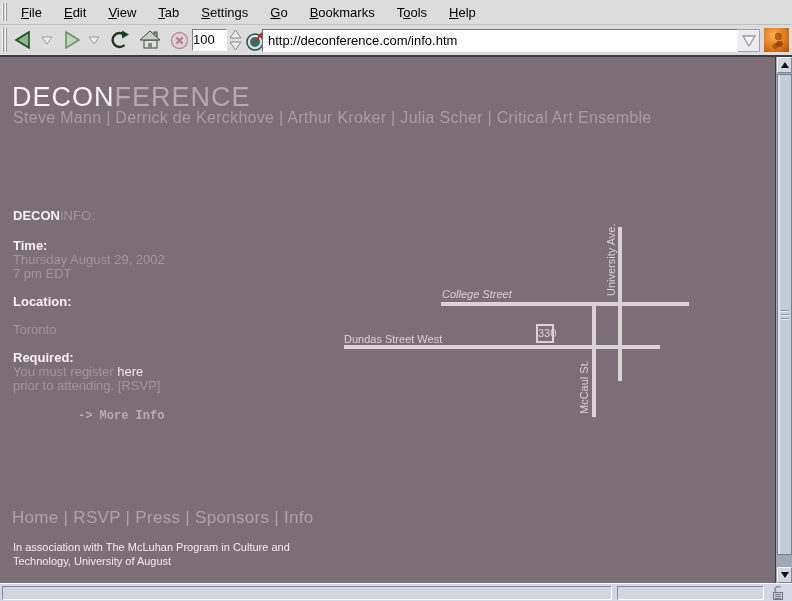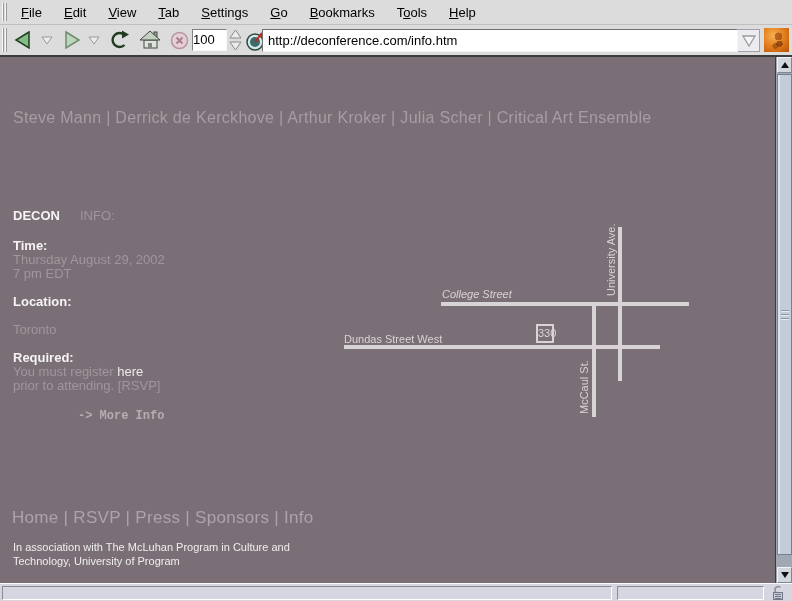--- a/index.html
+++ b/index.html
@@ -42,21 +42,21 @@
   
   .page{position:absolute;left:0;top:57px;width:775px;height:526px;background:var(--page-bg);overflow:hidden;
         font-family:"Liberation Sans",sans-serif;}
   .site-title{position:absolute;left:12px;top:25px;font-size:27px;letter-spacing:1px;font-weight:normal;}
   .site-title .t1{color:var(--text-bright);}
   .site-title .t2{color:#b3a9b0;}
   .speakers{position:absolute;left:13px;top:52px;font-size:16px;letter-spacing:.3px;color:#a79da4;}
 
   .info-h{position:absolute;left:13px;top:151px;font-size:13px;}
   .info-h b{color:var(--text-bright);font-weight:bold;}
-  .info-h span{color:var(--text-body);padding-left:20px;}
+  .info-h span{color:var(--text-body);}
   .sec-label{position:absolute;left:13px;font-size:13px;font-weight:bold;color:var(--text-bright);}
   .sec-text{position:absolute;left:13px;font-size:13px;line-height:14px;color:var(--text-body);}
   .link-here{color:#eceaeb;cursor:pointer;}
   .more-info{position:absolute;left:78px;top:352px;font-family:"Liberation Mono",monospace;
              font-size:12px;font-weight:bold;color:#b6adb3;cursor:pointer;}
 
   
   .map-line{position:absolute;background:var(--map-line);}
   .map-label{position:absolute;font-size:11px;color:var(--map-line);white-space:nowrap;}
   .map-label-v{position:absolute;font-size:11px;color:var(--map-line);white-space:nowrap;
@@ -172,20 +172,21 @@
           <polygon points="4,4 16,4 10,14" fill="#f6f6f8" stroke="#9a9aa2" stroke-width="1.3"></polygon>
         </svg>
       </div>
     </div>
 
     <div class="throbber"></div>
   </div>
 
   <div class="page">
 
+    <h1 class="site-title"><span class="t1">DECON</span><span class="t2">FERENCE</span></h1>
 
     <div class="speakers">Steve Mann | Derrick de Kerckhove | Arthur Kroker | Julia Scher | Critical Art Ensemble</div>
 
     <div class="info-h"><b>DECON</b><span>INFO:</span></div>
 
     <div class="sec-label" style="top:181px;">Time:</div>
     <div class="sec-text" style="top:196px;">Thursday August 29, 2002</div>
     <div class="sec-text" style="top:210px;">7 pm EDT</div>
 
     <div class="sec-label" style="top:237px;">Location:</div>
@@ -206,21 +207,21 @@
     <div class="marker-330">330</div>
 
     <div class="map-line" style="left:592px;top:245px;width:4px;height:115px;"></div>
     <div class="map-label-v" style="left:578px;top:357px;">McCaul St.</div>
 
     <div class="map-line" style="left:618px;top:170px;width:4px;height:154px;"></div>
     <div class="map-label-v" style="left:605px;top:239px;">University Ave.</div>
 
     <div class="footer-nav"><span class="nav-link">Home</span><span> | </span><span class="nav-link">RSVP</span><span> | </span><span class="nav-link">Press</span><span> | </span><span class="nav-link">Sponsors</span><span> | </span><span class="nav-link">Info</span></div>
     <div class="assoc" style="top:484px;">In association with The McLuhan Program in Culture and</div>
-    <div class="assoc" style="top:498px;">Technology, University of Program</div>
+    <div class="assoc" style="top:498px;">Technology, University of August</div>
   </div>
 
   <div class="vscroll">
     <div class="sb-btn sb-up">
         <div class="tri-up"></div>
       </div>
     <div class="sb-thumb">
         <div class="thumb-grip"></div>
       </div>
     <div class="sb-btn sb-down">

